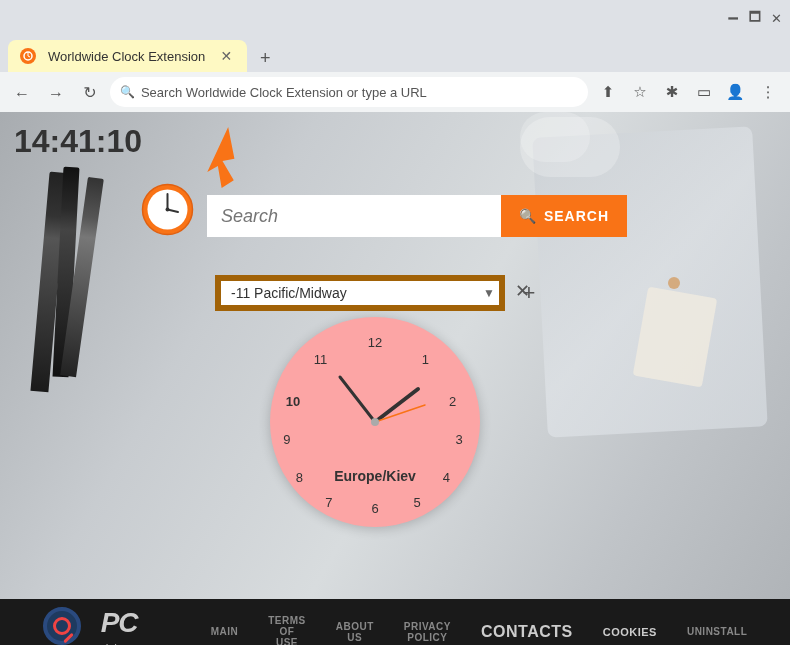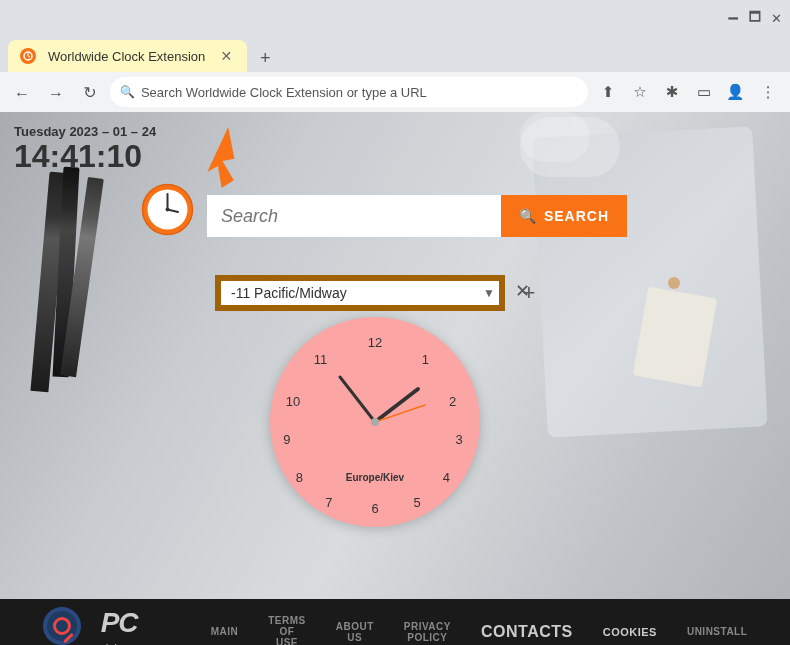--- a/index.html
+++ b/index.html
@@ -420,21 +420,20 @@
     <div style="position:absolute; top:0px; right:200px; width:70px; height:50px; background:rgba(255,255,255,0.35); border-radius:25px; opacity:0.6;"></div>
   </div>
 
   <div class="arrow-pointer">
     <svg width="70" height="70" viewBox="0 0 70 70" fill="none">
       <path d="M55 10 L20 45 L32 43 L28 65 L42 62 L38 40 L50 42 Z" fill="#f97316"></path>
     </svg>
   </div>
 
   <div class="datetime-display">
-    <div class="date-text">Tuesday 2023 – 01 – 24</div>
     <div class="time-text">14:41:10</div>
   </div>
 
   <div class="search-area">
 
     <svg class="clock-icon-img" viewBox="0 0 55 55" xmlns="http://www.w3.org/2000/svg">
       <circle cx="27.5" cy="27.5" r="25" fill="#f97316" stroke="#e06010" stroke-width="1.5"></circle>
       <circle cx="27.5" cy="27.5" r="20" fill="white"></circle>
       <line x1="27.5" y1="12" x2="27.5" y2="27.5" stroke="#333" stroke-width="2" stroke-linecap="round"></line>
       <line x1="27.5" y1="27.5" x2="38" y2="30" stroke="#333" stroke-width="2" stroke-linecap="round"></line>
@@ -475,36 +474,36 @@
       <span class="clock-num" style="top:12%; left:50%;">12</span>
       <span class="clock-num" style="top:20%; left:74%;">1</span>
       <span class="clock-num" style="top:40%; left:87%;">2</span>
       <span class="clock-num" style="top:58%; left:90%;">3</span>
       <span class="clock-num" style="top:76%; left:84%;">4</span>
       <span class="clock-num" style="top:88%; left:70%;">5</span>
       <span class="clock-num" style="top:91%; left:50%;">6</span>
       <span class="clock-num" style="top:88%; left:28%;">7</span>
       <span class="clock-num" style="top:76%; left:14%;">8</span>
       <span class="clock-num" style="top:58%; left:8%;">9</span>
-      <span class="clock-num" style="top:40%; left:11%;">10</span>
+      <span class="clock-num" style="top:40%; left:11%;font-weight:bold;">10</span>
       <span class="clock-num" style="top:20%; left:24%;">11</span>
 
       <svg width="210" height="210" viewBox="0 0 210 210" style="position:absolute; top:0; left:0;">
 
         <line x1="105" y1="105" x2="148" y2="72" stroke="#333" stroke-width="4" stroke-linecap="round"></line>
 
         <line x1="105" y1="105" x2="70" y2="60" stroke="#333" stroke-width="3" stroke-linecap="round"></line>
 
         <line x1="105" y1="105" x2="155" y2="88" stroke="#f97316" stroke-width="1.5" stroke-linecap="round"></line>
 
         <circle cx="105" cy="105" r="4" fill="#aaa"></circle>
       </svg>
 
       <div style="position:absolute; bottom:42px; left:50%; transform:translateX(-50%); white-space:nowrap;">
-        <span style="font-size:10px; font-weight:bold; color:#333;margin-top:23px;">Europe/Kiev</span>
+        <span style="font-size:14px; font-weight:bold; color:#333;margin-top:23px;">Europe/Kiev</span>
       </div>
     </div>
   </div>
 </div>
 
 <div class="footer">
 
   <div class="footer-logo">
     <div style="position:relative; width:50px; height:50px;">
 

